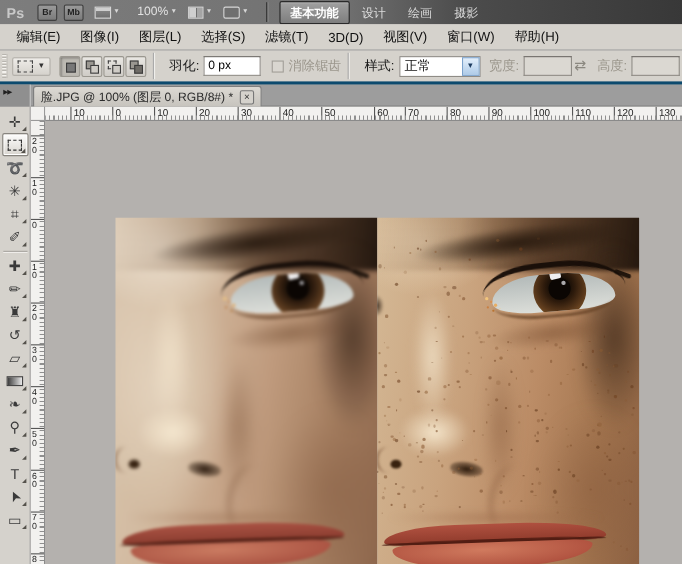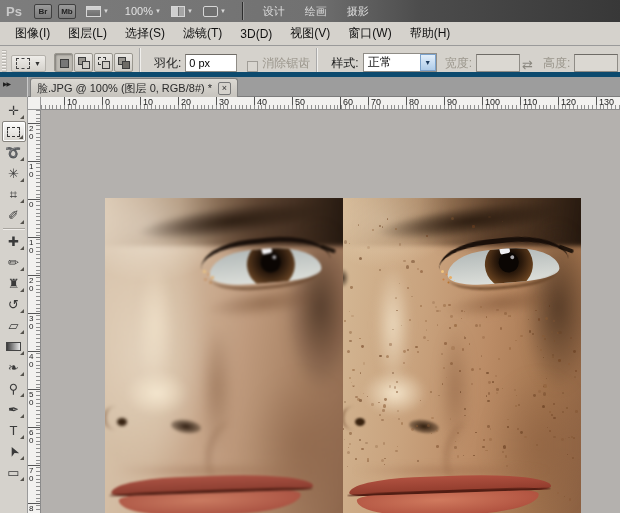--- a/index.html
+++ b/index.html
@@ -27,21 +27,21 @@
   .ws-tabs{display:flex;align-items:center;gap:2px;}
   .ws-tab{padding:2px 9px;color:#dcdcdc;font-size:11px;white-space:nowrap;cursor:default;}
   .ws-tab.active{background:linear-gradient(#a0a0a0,#7e7e7e);border:1px solid #2a2a2a;
     border-radius:2px;color:#fff;font-weight:bold;box-shadow:inset 0 1px 0 #bdbdbd;}
   
   .menubar{position:absolute;left:0;top:22px;width:620px;height:24px;background:#d5d2cc;
     border-bottom:1px solid #9a9a9a;display:flex;align-items:center;padding-left:6px;}
   .menu-item{padding:3px 9px;font-size:12px;color:#111;white-space:nowrap;}
   
   .optionsbar{position:absolute;left:0;top:46px;width:620px;height:31px;background:#d5d2cc;
-    border-bottom:5px solid #0c4a6e;display:flex;align-items:flex-end;padding-left:2px;}
+    border-bottom:3px solid #0c4a6e;display:flex;align-items:center;padding-left:2px;}
   .grip{width:5px;height:22px;margin-right:4px;background:repeating-linear-gradient(to bottom,#b8b5af 0 1px,#f4f2ee 1px 2px,transparent 2px 3px);border-right:1px solid #c4c1bb;}
   .ob-sep{width:1px;height:24px;background:#aaa;margin:0 6px;box-shadow:1px 0 0 #f0efec;}
   .tool-preset{display:flex;align-items:center;border:1px solid #b4b1ab;border-radius:2px;padding:2px 4px;background:linear-gradient(#efede9,#d5d2cc);}
   .mq-icon{width:14px;height:11px;border:1px dashed #444;}
   .dd-caret{font-size:7px;color:#333;margin-left:4px;}
   .mode-btns{display:flex;gap:1px;margin-left:8px;}
   .mode-btn{width:19px;height:19px;display:flex;align-items:center;justify-content:center;
     background:linear-gradient(#e9e7e3,#cfccc6);border:1px solid #9a978f;border-radius:2px;position:relative;}
   .mode-btn.pressed{background:#bdbab3;box-shadow:inset 1px 1px 2px rgba(0,0,0,.35);}
   .sq{position:absolute;border:1px solid #3c3c3c;background:#9a9791;}
@@ -186,27 +186,29 @@
     <div class="tb-group" data-name="arrange-documents-dropdown">
       <div class="ic-arrange" data-name="arrange-documents-icon"></div>
       <span class="tb-caret" data-name="chevron-down-icon">▼</span>
     </div>
     <div class="tb-group" data-name="screen-mode-dropdown">
       <div class="ic-screen" data-name="screen-mode-icon"></div>
       <span class="tb-caret" data-name="chevron-down-icon">▼</span>
     </div>
     <div class="tb-sep" data-name="titlebar-separator"></div>
     <div class="ws-tabs" data-name="workspace-switcher">
+        <div class="ws-tab active" data-name="workspace-tab-基本功能">基本功能</div>
         <div class="ws-tab" data-name="workspace-tab-设计">设计</div>
         <div class="ws-tab" data-name="workspace-tab-绘画">绘画</div>
         <div class="ws-tab" data-name="workspace-tab-摄影">摄影</div>
       </div>
   </div>
 
   <div class="menubar" data-name="menu-bar">
+      <div class="menu-item" data-name="menu-item-编辑">编辑(E)</div>
       <div class="menu-item" data-name="menu-item-图像">图像(I)</div>
       <div class="menu-item" data-name="menu-item-图层">图层(L)</div>
       <div class="menu-item" data-name="menu-item-选择">选择(S)</div>
       <div class="menu-item" data-name="menu-item-滤镜">滤镜(T)</div>
       <div class="menu-item" data-name="menu-item-3D">3D(D)</div>
       <div class="menu-item" data-name="menu-item-视图">视图(V)</div>
       <div class="menu-item" data-name="menu-item-窗口">窗口(W)</div>
       <div class="menu-item" data-name="menu-item-帮助">帮助(H)</div>
     </div>
 

